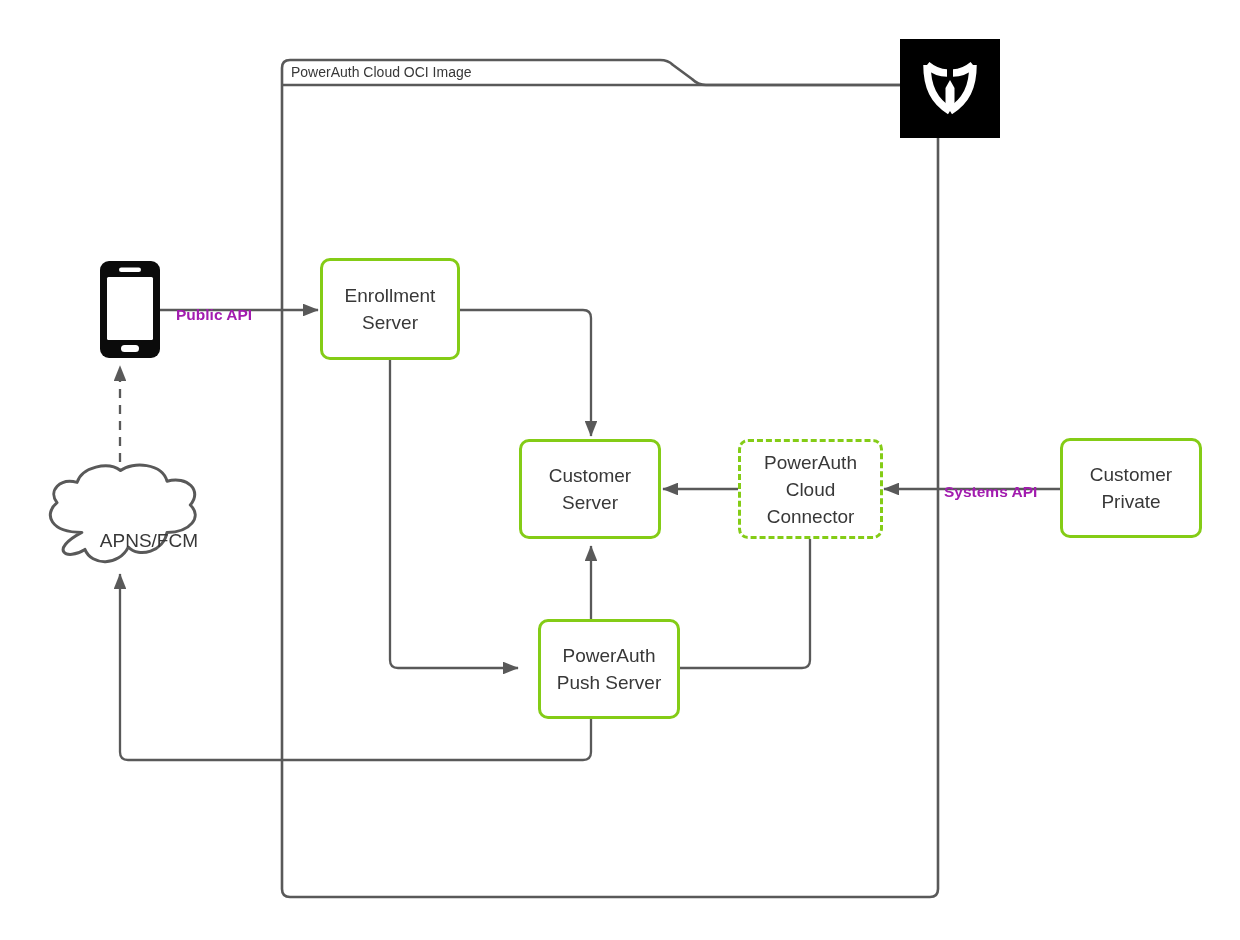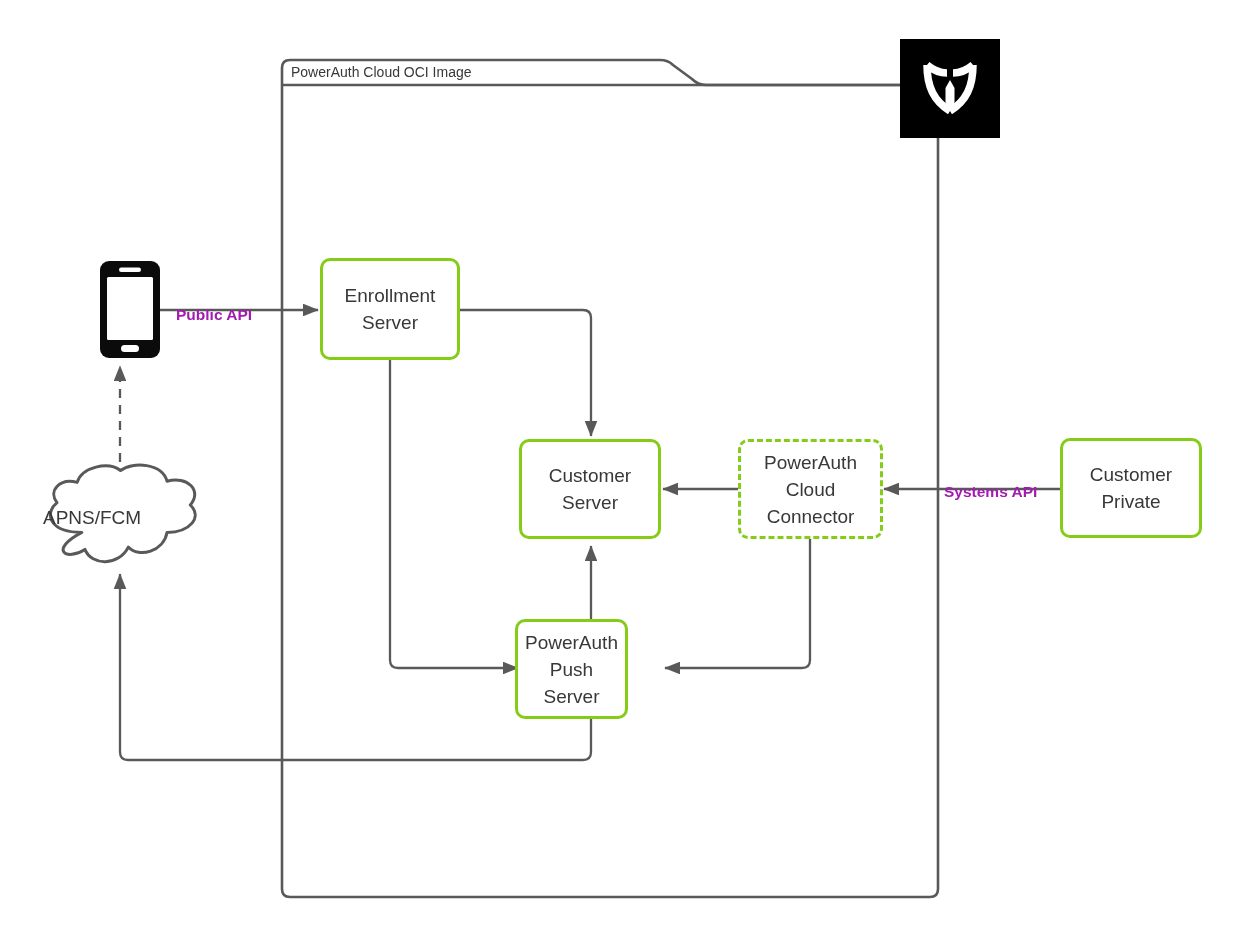--- a/index.html
+++ b/index.html
@@ -11,35 +11,35 @@
   .node {
     position:absolute; box-sizing:border-box;
     display:flex; align-items:center; justify-content:center; text-align:center;
     background:#ffffff; border:3px solid #84cc16; border-radius:10px;
     color:#383838; font-size:19px; line-height:27px; padding:0 2px;
   }
   .node.dashed { border-style:dashed;justify-content:center; }
   .node-enrollment { left:320px; top:258px; width:140px; height:102px; }
   .node-pa-server  { left:519px; top:439px; width:142px; height:100px; }
   .node-connector  { left:738px; top:439px; width:145px; height:100px; }
-  .node-push       { left:515px; top:619px; width:113px; height:100px; }
+  .node-push       { left:538px; top:619px; width:142px; height:100px; }
   .node-customer   { left:1060px; top:438px; width:142px; height:100px; }
   .tab-label {
     position:absolute; left:291px; top:64px; width:400px;
     font-size:14px; color:#383838; white-space:nowrap;
   }
   .edge-label {
     position:absolute; font-weight:700; font-size:15.5px; color:#a21caf;
     text-align:left; white-space:nowrap;margin-top:20px;
   }
   .label-public-api  { left:176px; top:286px; width:120px; }
   .label-private-api { left:944px; top:463px; width:114px; }
   .cloud-label {
-    position:absolute; left:43px; top:507px; width:155px;
-    text-align:left; font-size:19px; color:#383838;
+    position:absolute; left:43px; top:530px; width:155px;
+    text-align:right; font-size:19px; color:#383838;
   }
 </style>
 </head>
 <body>
 
 <div class="canvas">
 
   <svg class="layer" viewBox="0 0 1240 940">
     <defs>
       <marker id="arr" viewBox="0 0 10 8" refX="9.5" refY="4" markerWidth="7" markerHeight="5.6" orient="auto-start-reverse">

